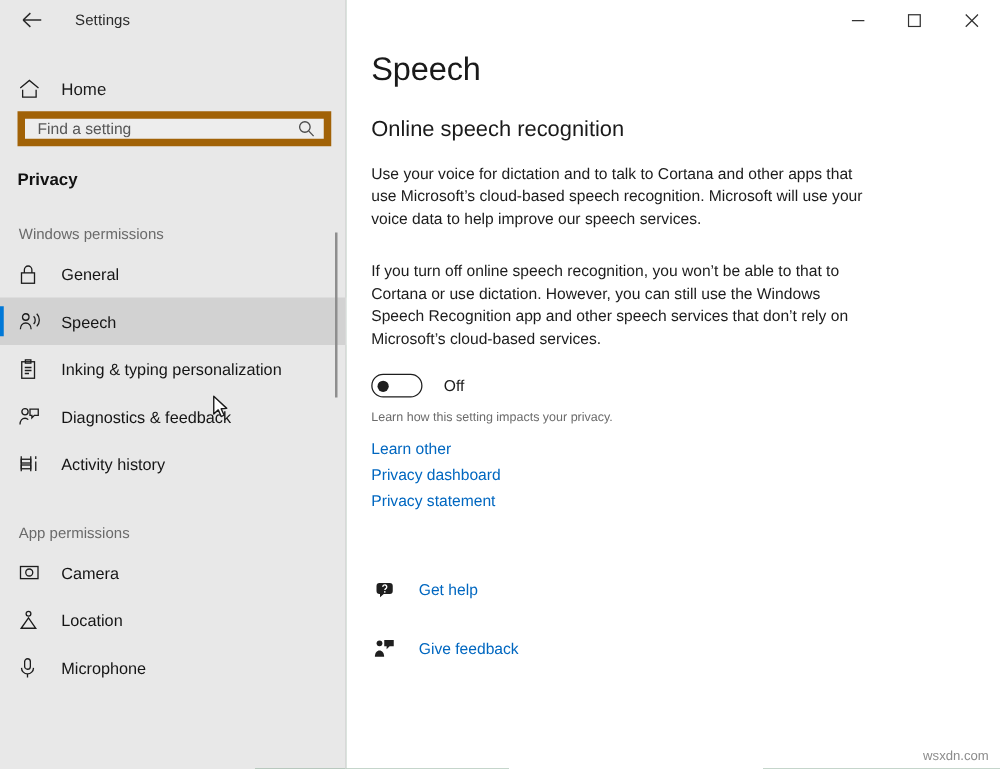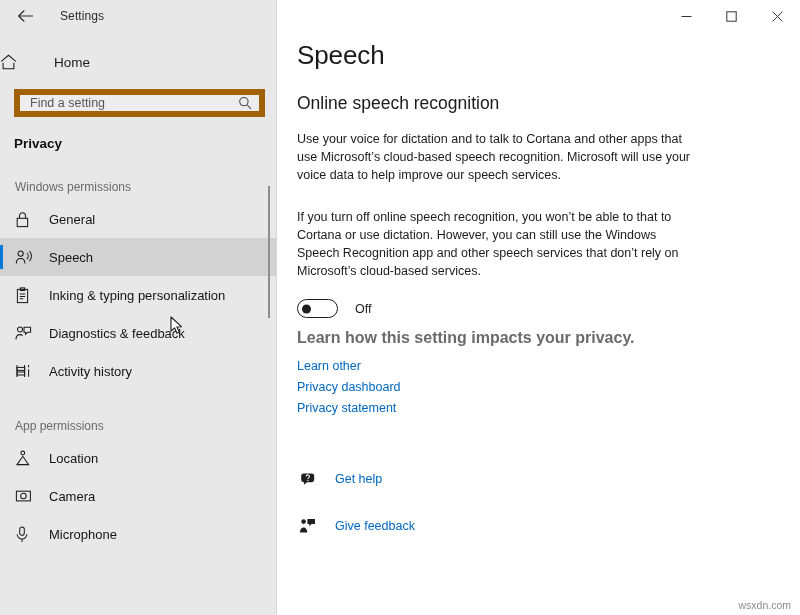--- a/index.html
+++ b/index.html
@@ -39,24 +39,24 @@
   .back-btn svg { display:block; }
   .app-title {
     margin-left: 24px;
     font-size: 12px;
     color: #2c2c2c;
     letter-spacing: .1px;
   }
 
   .home-row {
     display: flex;
-    align-items: center;
+    align-items: flex-end;
     height: 34px;
     margin-top: 13px;
-    gap: 20px;
+    padding-left: 15px;
   }
   .home-row .ico { width: 22px; display:flex; align-items:center; color:#1d1d1d;}
   .home-row .lbl {
     margin-left: 12px;
     font-size: 13.5px;
     color: #1b1b1b;
   }
 
   .search-wrap {
     margin: 10px 12px 0 14px;
@@ -216,24 +216,23 @@
     color: #1b1b1b;
   }
 
   h2.section-head {
     font-size: 17.5px;
     font-weight: normal;
     color: #1a1a1a;
     margin-top: 42px;
   }
   p.muted {
-    font-size: 16px;
+    font-size: 10px;
     color: #6b6b6b;
     margin-top: 11px;
-    font-weight: bold;
   }
   .link {
     display: block;
     font-size: 12.5px;
     color: #0067c0;
     text-decoration: none;
     margin-top: 7px;
   }
   .link.first { margin-top: 12px; }
 
@@ -360,36 +359,36 @@
           <path d="M13.6 2.0v2.2M13.6 6.2v7.6"></path>
         </svg>
       </span>
       <span class="lbl">Activity history</span>
     </div>
 
     <div class="group-label">App permissions</div>
 
     <div class="nav-item">
       <span class="ico">
+        <svg width="17" height="14" viewBox="0 0 17 14" fill="none" stroke="currentColor" stroke-width="1.05">
+          <rect x="1.4" y="2.2" width="14.0" height="9.7"></rect>
+          <circle cx="8.4" cy="7.0" r="2.8"></circle>
+        </svg>
+      </span>
+      <span class="lbl">Camera</span>
+    </div>
+
+    <div class="nav-item">
+      <span class="ico">
         <svg width="16" height="17" viewBox="0 0 16 17" fill="none" stroke="currentColor" stroke-width="1.05">
           <circle cx="7.8" cy="3.0" r="1.9"></circle>
           <path d="M2.0 14.6L7.8 6.3l5.8 8.3z"></path>
         </svg>
       </span>
       <span class="lbl">Location</span>
-    </div>
-
-    <div class="nav-item">
-      <span class="ico">
-        <svg width="17" height="14" viewBox="0 0 17 14" fill="none" stroke="currentColor" stroke-width="1.05">
-          <rect x="1.4" y="2.2" width="14.0" height="9.7"></rect>
-          <circle cx="8.4" cy="7.0" r="2.8"></circle>
-        </svg>
-      </span>
-      <span class="lbl">Camera</span>
     </div>
 
     <div class="nav-item">
       <span class="ico">
         <svg width="14" height="17" viewBox="0 0 14 17" fill="none" stroke="currentColor" stroke-width="1.05">
           <rect x="4.7" y="1.0" width="4.6" height="8.4" rx="2.3"></rect>
           <path d="M2.2 8.3a4.8 4.8 0 009.6 0"></path>
           <path d="M7.0 13.1v2.8"></path>
         </svg>
       </span>

